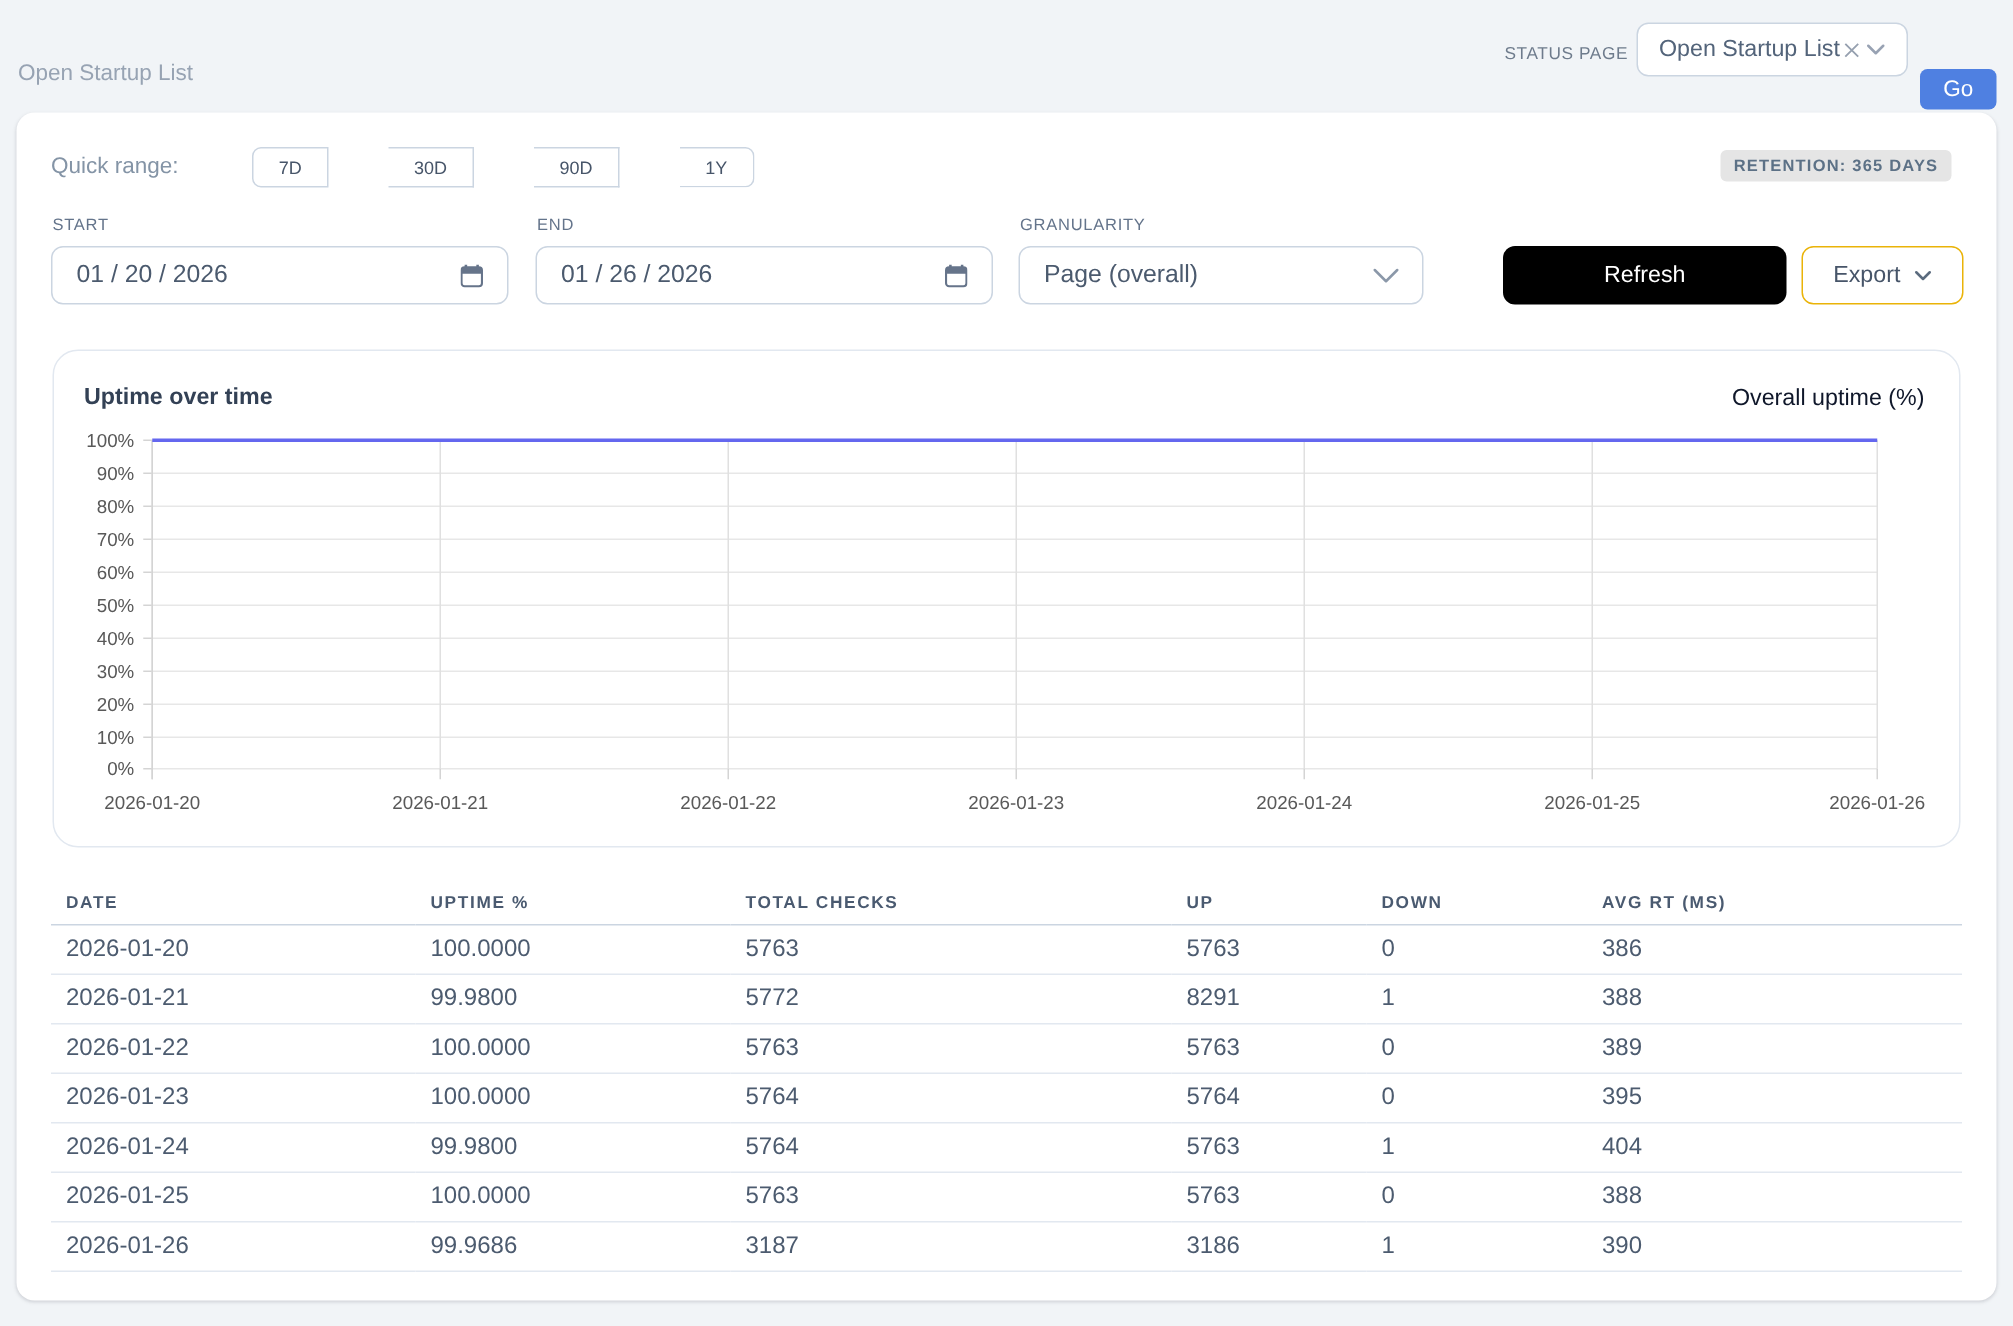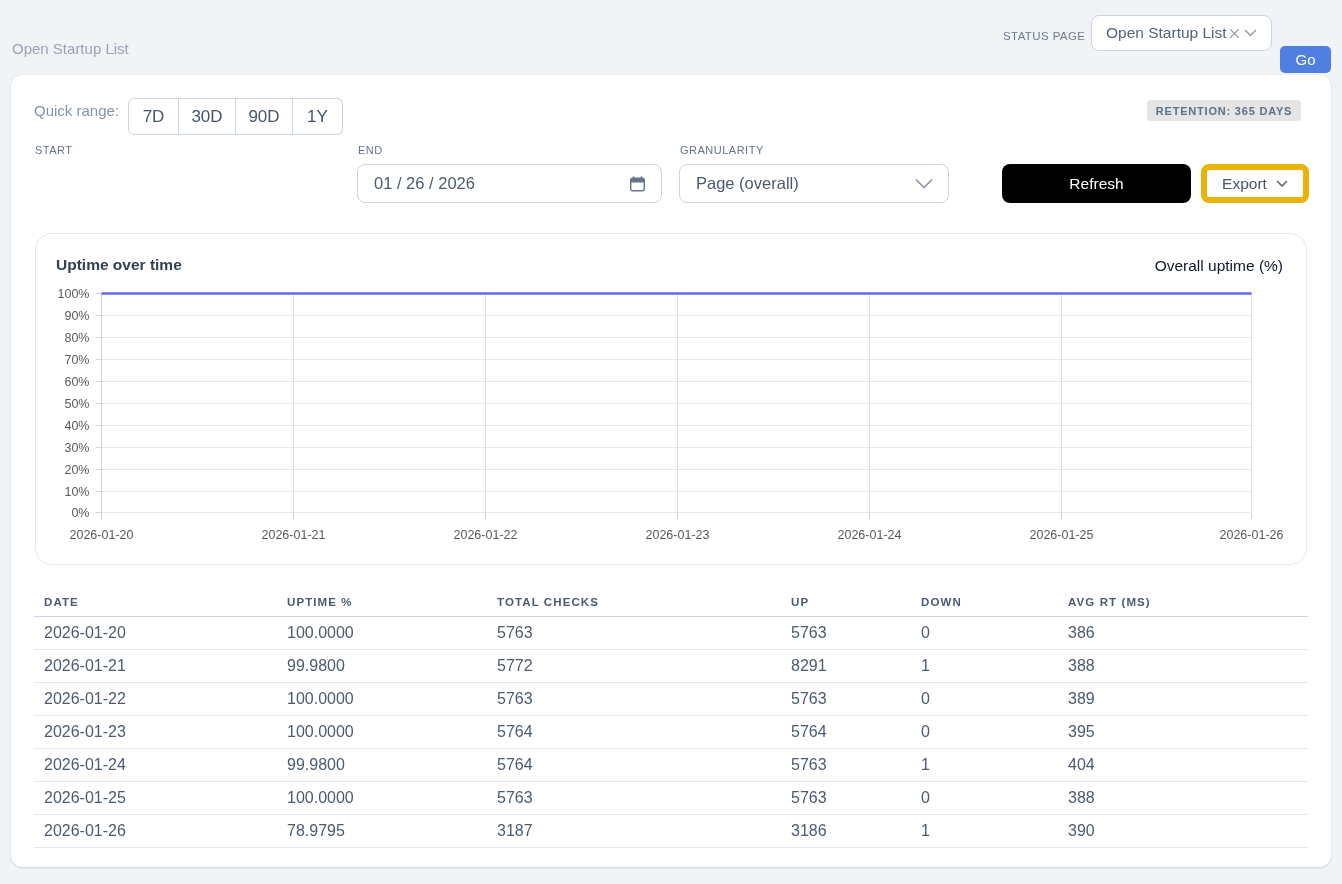--- a/index.html
+++ b/index.html
@@ -15,37 +15,37 @@
 #sp-select .txt { font-size:15.5px; color:#53647a; white-space:nowrap; }
 #sp-select .x { margin-left:1px; }
 #sp-select .chev { margin-left:auto; }
 #go-btn { left:1280px; top:20px; width:51px; height:27px; background:#4f80e1; border-radius:5px; color:#fff; font-size:15px; display:flex; align-items:center; justify-content:center;margin-top:26px; }
 
 
 #card { left:11px; top:75px; width:1320px; height:792px; background:#fff; border-radius:12px; box-shadow:0 1px 2px rgba(16,24,40,.06), 0 1px 3px rgba(16,24,40,.1); }
 
 #qr-label { left:23px; top:26.5px; font-size:15px; color:#8494a6; }
 #qr-group { left:117px; top:23px; height:25px; display:flex; }
-#qr-group .seg { height:37px; border:1px solid #cbd5e1; border-left:none; display:flex; align-items:center; justify-content:center; font-size:17px; color:#475569; background:#fff; }
+#qr-group .seg { height:27px; border:1px solid #cbd5e1; border-left:none; display:flex; align-items:center; justify-content:center; font-size:12px; color:#475569; background:#fff;margin-left:40px; }
 #qr-group .seg:first-child { border-left:1px solid #cbd5e1; border-radius:6px 0 0 6px; }
 #qr-group .seg:last-child { border-radius:0 6px 6px 0; }
 #badge { left:1136px; top:25px; width:154px; height:21px; background:#e5e5e5; border-radius:4px; display:flex; align-items:center; justify-content:center; font-size:11px; font-weight:600; color:#5c7186; letter-spacing:0.8px; }
 
 .flabel { font-size:11px; font-weight:500; color:#64748b; letter-spacing:0.5px; top:69px; }
 #lbl-start { left:24px; }
 #lbl-end { left:347px; }
 #lbl-gran { left:669px; }
 
 .inp { top:89px; height:39px; background:#fff; border:1px solid #cbd5e1; border-radius:8px; display:flex; align-items:center; padding:0 16px; font-size:16.5px; color:#4b5a6e; }
 #inp-start { left:23px; width:305px; }
 #inp-end { left:346px; width:305px; }
 #inp-gran { left:668px; width:270px; padding-right:15px; }
 .inp .cal { margin-left:auto; }
 #btn-refresh { left:991px; top:89px; width:189px; height:39px; background:#000000; border-radius:8px; color:#fff; font-size:15.5px; display:flex; align-items:center; justify-content:center; }
-#btn-export { left:1190px; top:89px; width:108px; height:39px; background:#fff; border:6px solid #eab308; border-radius:8px; color:#475569; font-size:15.5px; display:flex; align-items:center; justify-content:center; gap:9px; }
+#btn-export { left:1190px; top:89px; width:108px; height:39px; background:#fff; border:1px solid #eab308; border-radius:8px; color:#475569; font-size:15.5px; display:flex; align-items:center; justify-content:center; gap:9px; }
 
 
 #chart-card { left:24px; top:158px; width:1272px; height:332px; border:1px solid #e2e8f0; border-radius:17px; background:#fff;text-decoration:underline; }
 #chart-title { left:20px; top:21.5px; font-size:15.5px; font-weight:700; color:#334155; }
 #chart-right { right:23px; top:23px; font-size:15.5px; color:#0f172a; }
 
 
 #tbl { left:23px; top:521px; width:1274px; border-collapse:collapse; table-layout:fixed; }
 #tbl th { text-align:left; font-size:11.5px; font-weight:700; color:#4a5a70; letter-spacing:1.1px; padding:0 0 8px 10px; border-bottom:1px solid #cbd5e1; line-height:12px; }
 #tbl td { font-size:16px; color:#4c5b6f; padding:8px 0 8px 10px; border-bottom:1px solid #e2e8f0; line-height:16px; }
@@ -73,20 +73,28 @@
       <div class="seg" style="width:57px">30D</div>
       <div class="seg" style="width:57px">90D</div>
       <div class="seg" style="width:50px">1Y</div>
     </div>
     <div class="abs" id="badge">RETENTION: 365 DAYS</div>
 
     <div class="abs flabel" id="lbl-start">START</div>
     <div class="abs flabel" id="lbl-end">END</div>
     <div class="abs flabel" id="lbl-gran">GRANULARITY</div>
 
+    <div class="abs inp" id="inp-start">
+        <span>01 / 20 / 2026</span>
+      <svg class="cal" width="15" height="16" viewBox="0 0 15 16">
+          <path d="M3.6 0.5 V3 M11.4 0.5 V3" stroke="#66748a" stroke-width="1.7"></path>
+          <rect x="0.7" y="2.2" width="13.6" height="12.6" rx="2" fill="none" stroke="#66748a" stroke-width="1.4"></rect>
+          <path d="M0.7 4.2 a2 2 0 0 1 2-2 h9.6 a2 2 0 0 1 2 2 v2.3 h-13.6 z" fill="#66748a"></path>
+        </svg>
+    </div>
     <div class="abs inp" id="inp-end">
         <span>01 / 26 / 2026</span>
       <svg class="cal" width="15" height="16" viewBox="0 0 15 16">
           <path d="M3.6 0.5 V3 M11.4 0.5 V3" stroke="#66748a" stroke-width="1.7"></path>
           <rect x="0.7" y="2.2" width="13.6" height="12.6" rx="2" fill="none" stroke="#66748a" stroke-width="1.4"></rect>
           <path d="M0.7 4.2 a2 2 0 0 1 2-2 h9.6 a2 2 0 0 1 2 2 v2.3 h-13.6 z" fill="#66748a"></path>
         </svg>
     </div>
     <div class="abs inp" id="inp-gran">
         <span>Page (overall)</span>
@@ -226,21 +234,21 @@
         <tr>
             <td>2026-01-25</td>
             <td>100.0000</td>
             <td>5763</td>
             <td>5763</td>
             <td>0</td>
             <td>388</td>
           </tr>
         <tr>
             <td>2026-01-26</td>
-            <td>78.9795</td>
+            <td>99.9686</td>
             <td>3187</td>
             <td>3186</td>
             <td>1</td>
             <td>390</td>
           </tr>
       </tbody>
     </table>
   </div>
 </div>
 

